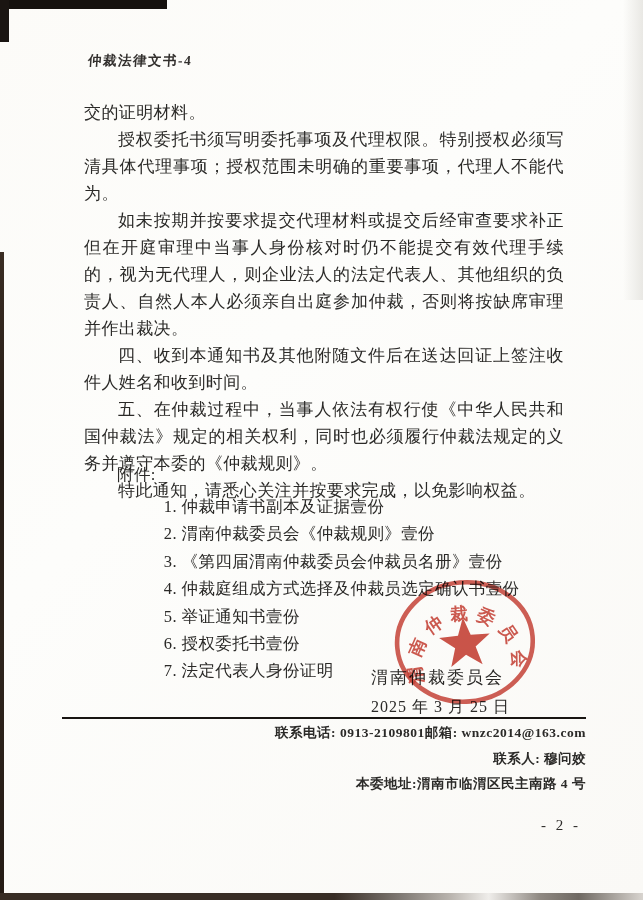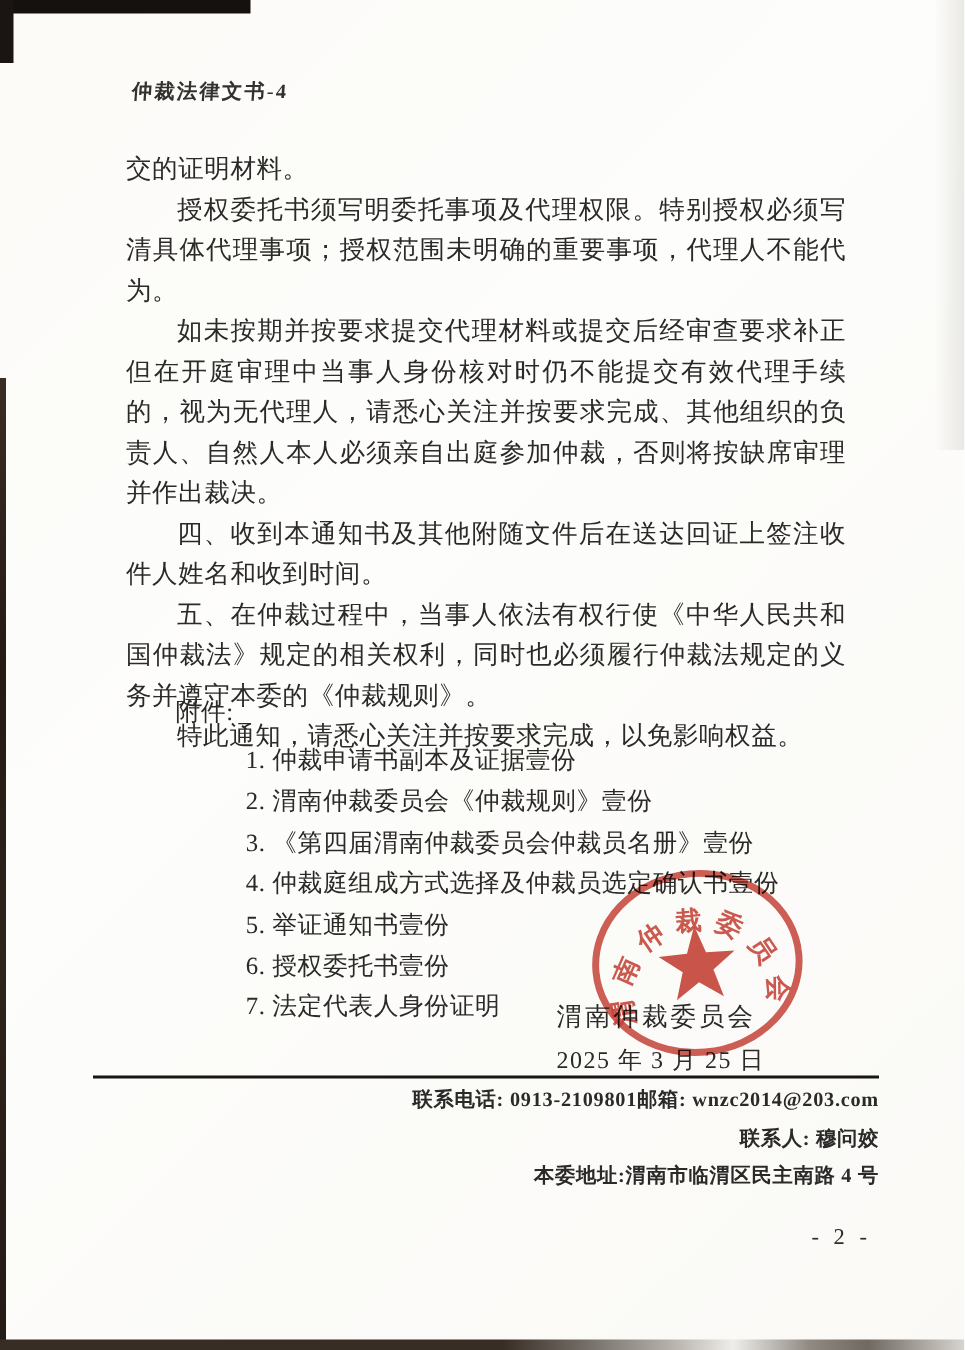--- a/index.html
+++ b/index.html
@@ -85,21 +85,21 @@
   <div class="artifact art-topleft"></div>
   <div class="artifact art-leftstrip"></div>
   <div class="artifact art-bottom"></div>
   <div class="artifact art-rightfade"></div>
 
   <div class="doc-header">仲裁法律文书-4</div>
 
   <div class="doc-body">
     <p>交的证明材料。</p>
     <p class="indent">授权委托书须写明委托事项及代理权限。特别授权必须写清具体代理事项；授权范围未明确的重要事项，代理人不能代为。</p>
-    <p class="indent">如未按期并按要求提交代理材料或提交后经审查要求补正但在开庭审理中当事人身份核对时仍不能提交有效代理手续的，视为无代理人，请悉心关注并按要求完成、其他组织的负责人、自然人本人必须亲自出庭参加仲裁，否则将按缺席审理并作出裁决。</p>
+    <p class="indent">如未按期并按要求提交代理材料或提交后经审查要求补正但在开庭审理中当事人身份核对时仍不能提交有效代理手续的，视为无代理人，则企业法人的法定代表人、其他组织的负责人、自然人本人必须亲自出庭参加仲裁，否则将按缺席审理并作出裁决。</p>
     <p class="indent">四、收到本通知书及其他附随文件后在送达回证上签注收件人姓名和收到时间。</p>
     <p class="indent">五、在仲裁过程中，当事人依法有权行使《中华人民共和国仲裁法》规定的相关权利，同时也必须履行仲裁法规定的义务并遵守本委的《仲裁规则》。</p>
     <p class="indent">特此通知，请悉心关注并按要求完成，以免影响权益。</p>
   </div>
 
   <div class="attachments">
     <span class="att-label">附件:</span>
     <ol>
       <li>1. 仲裁申请书副本及证据壹份</li>
       <li>2. 渭南仲裁委员会《仲裁规则》壹份</li>
@@ -122,21 +122,21 @@
     <polygon points="71,38 77.2,55.5 95.7,56 81,67.2 86.3,85 71,74.5 55.7,85 61,67.2 46.3,56 64.8,55.5" fill="#c0281c" opacity="0.9"></polygon>
     <text font-size="17" font-weight="bold" fill="#c0281c" letter-spacing="7" opacity="0.88" font-family="Liberation Serif, DejaVu Serif, serif">
       <textPath href="#seal-arc" startOffset="50%" text-anchor="middle">渭南仲裁委员会</textPath>
     </text>
   </svg>
 
   <div class="footer-rule"></div>
   <div class="footer">
     <div class="footer-row">
       <span>联系电话: 0913-2109801</span>
-      <span>邮箱: wnzc2014@203.com</span>
+      <span>邮箱: wnzc2014@163.com</span>
     </div>
     <div class="footer-row">
       <span>联系人: 穆问姣</span>
       <span></span>
     </div>
     <div class="footer-row">
       <span>本委地址:渭南市临渭区民主南路 4 号</span>
     </div>
   </div>
 

